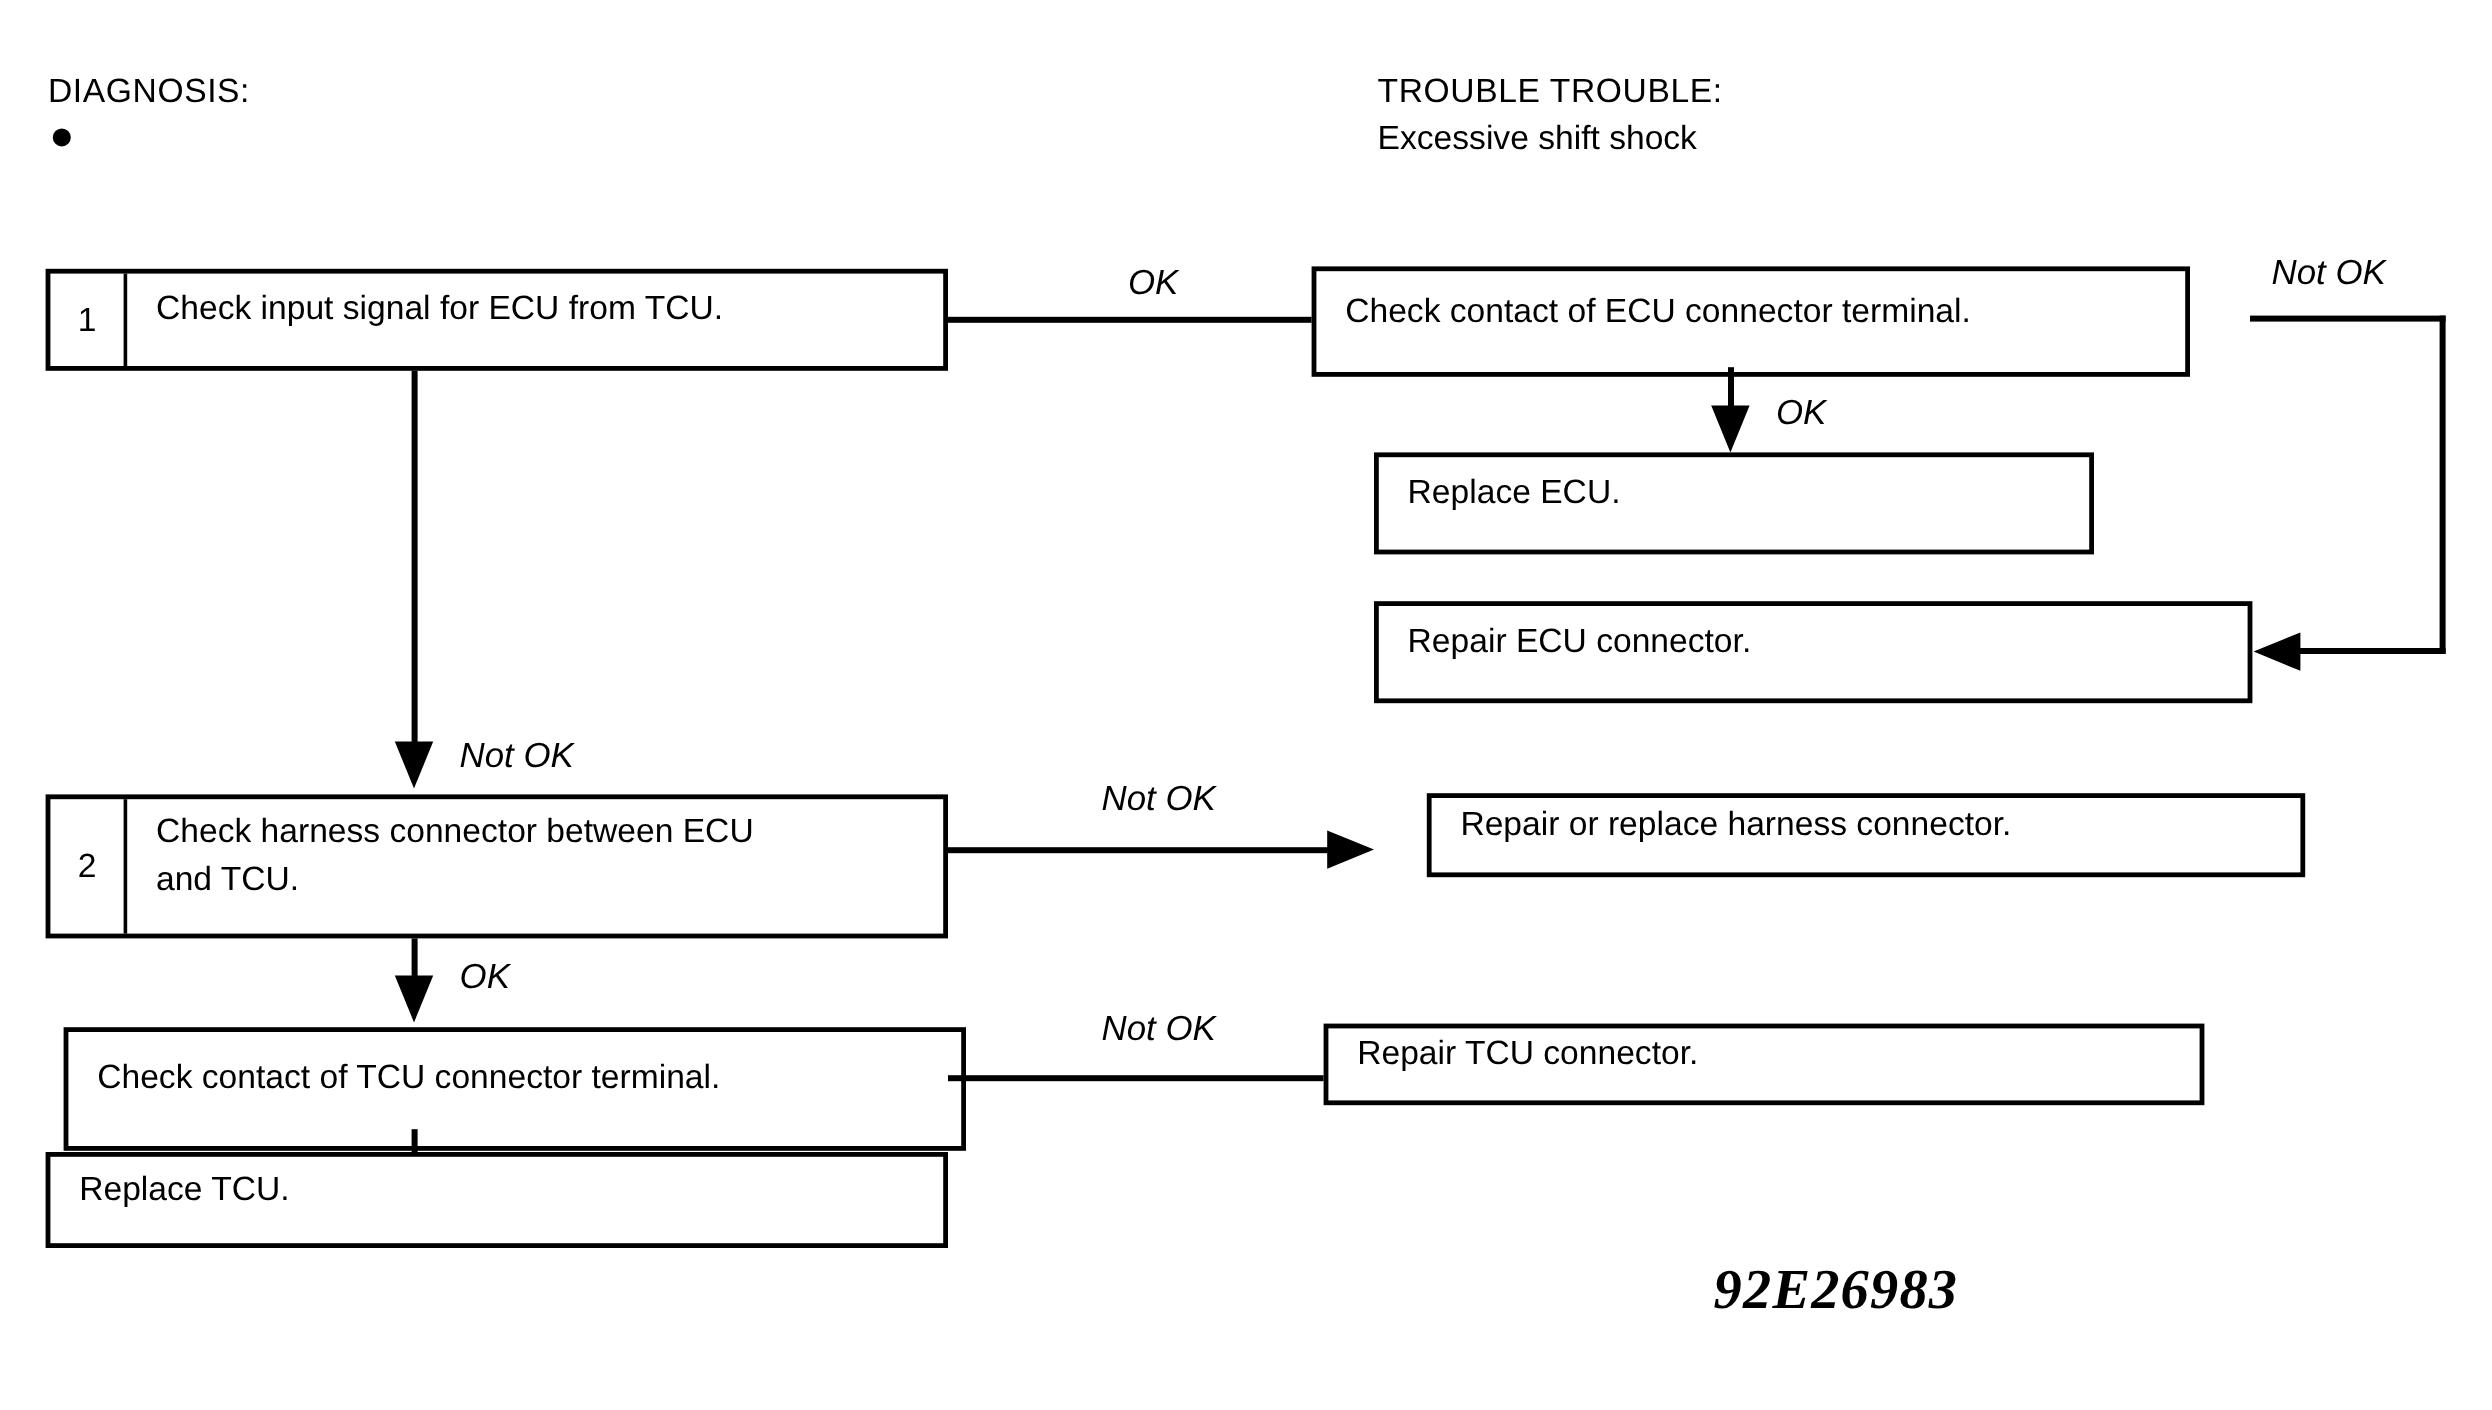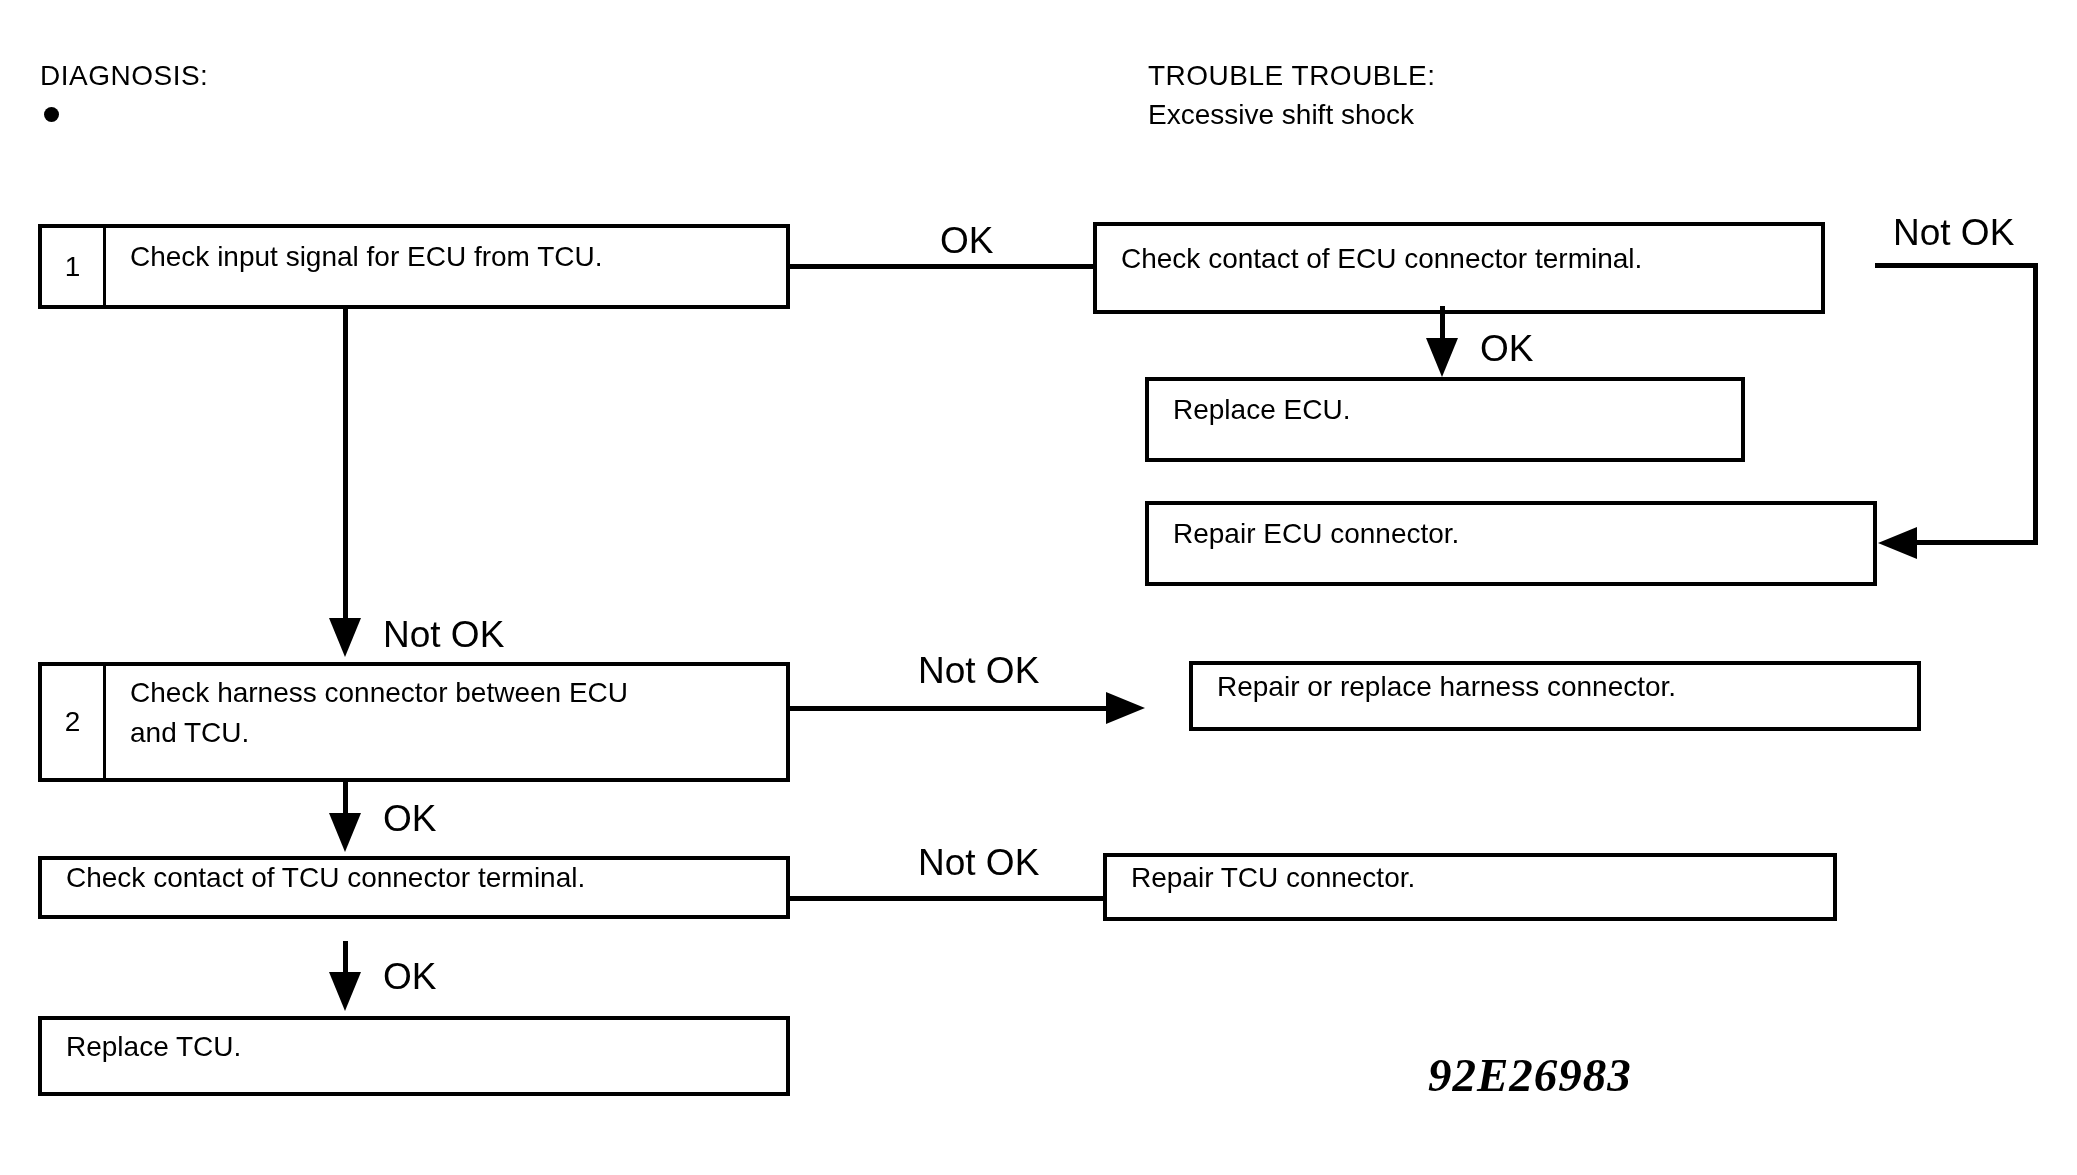--- a/index.html
+++ b/index.html
@@ -39,21 +39,21 @@
   .head-right { position:absolute; width:0; height:0;
     border-top:16px solid transparent; border-bottom:16px solid transparent;
     border-left:39px solid #000; }
   .head-left { position:absolute; width:0; height:0;
     border-top:16px solid transparent; border-bottom:16px solid transparent;
     border-right:39px solid #000; }
   .head-down { position:absolute; width:0; height:0;
     border-left:16px solid transparent; border-right:16px solid transparent;
     border-top:39px solid #000; }
 
-  .edge-label { position:absolute; font-size:37px; white-space:nowrap; }
+  .edge-label { position:absolute; font-size:29px; white-space:nowrap;font-style:italic; }
 
   .fig-code {
     position:absolute;
     font-family:"Liberation Serif", serif;
     font-style:italic; font-weight:bold;
     font-size:47px; letter-spacing:1px; white-space:nowrap;
   }
 </style>
 </head>
 <body>
@@ -123,41 +123,41 @@
   <div class="node" style="left:1189px; top:661px; width:732px; height:70px;">
     <div class="node-text">
       <span>Repair or replace harness connector.</span>
     </div>
   </div>
 
   <div class="edge-seg" style="left:343px; top:782px; width:5px; height:33px;"></div>
   <div class="head-down" style="left:329px; top:813px;"></div>
   <div class="edge-label" style="left:383px; top:798px;">OK</div>
 
-  <div class="node" style="left:38px; top:856px; width:752px; height:63px;">
+  <div class="node" style="left:53px; top:856px; width:752px; height:103px;">
     <div class="node-text">
       <span>Check contact of TCU connector terminal.</span>
     </div>
   </div>
 
   <div class="edge-label" style="left:918px; top:842px;">Not OK</div>
   <div class="edge-seg" style="left:790px; top:896px; width:318px; height:5px;"></div>
   <div class="head-right" style="left:1106px; top:882px;"></div>
 
   <div class="node" style="left:1103px; top:853px; width:734px; height:68px;">
     <div class="node-text">
       <span>Repair TCU connector.</span>
     </div>
   </div>
 
   <div class="edge-seg" style="left:343px; top:941px; width:5px; height:33px;"></div>
   <div class="head-down" style="left:329px; top:972px;"></div>
   <div class="edge-label" style="left:383px; top:956px;">OK</div>
 
-  <div class="node" style="left:38px; top:1016px; width:752px; height:80px;">
+  <div class="node" style="left:38px; top:960px; width:752px; height:80px;">
     <div class="node-text">
       <span>Replace TCU.</span>
     </div>
   </div>
 
   <div class="fig-code" style="left:1428px; top:1048px;">92E26983</div>
 
 </div>
 
 </body></html>

